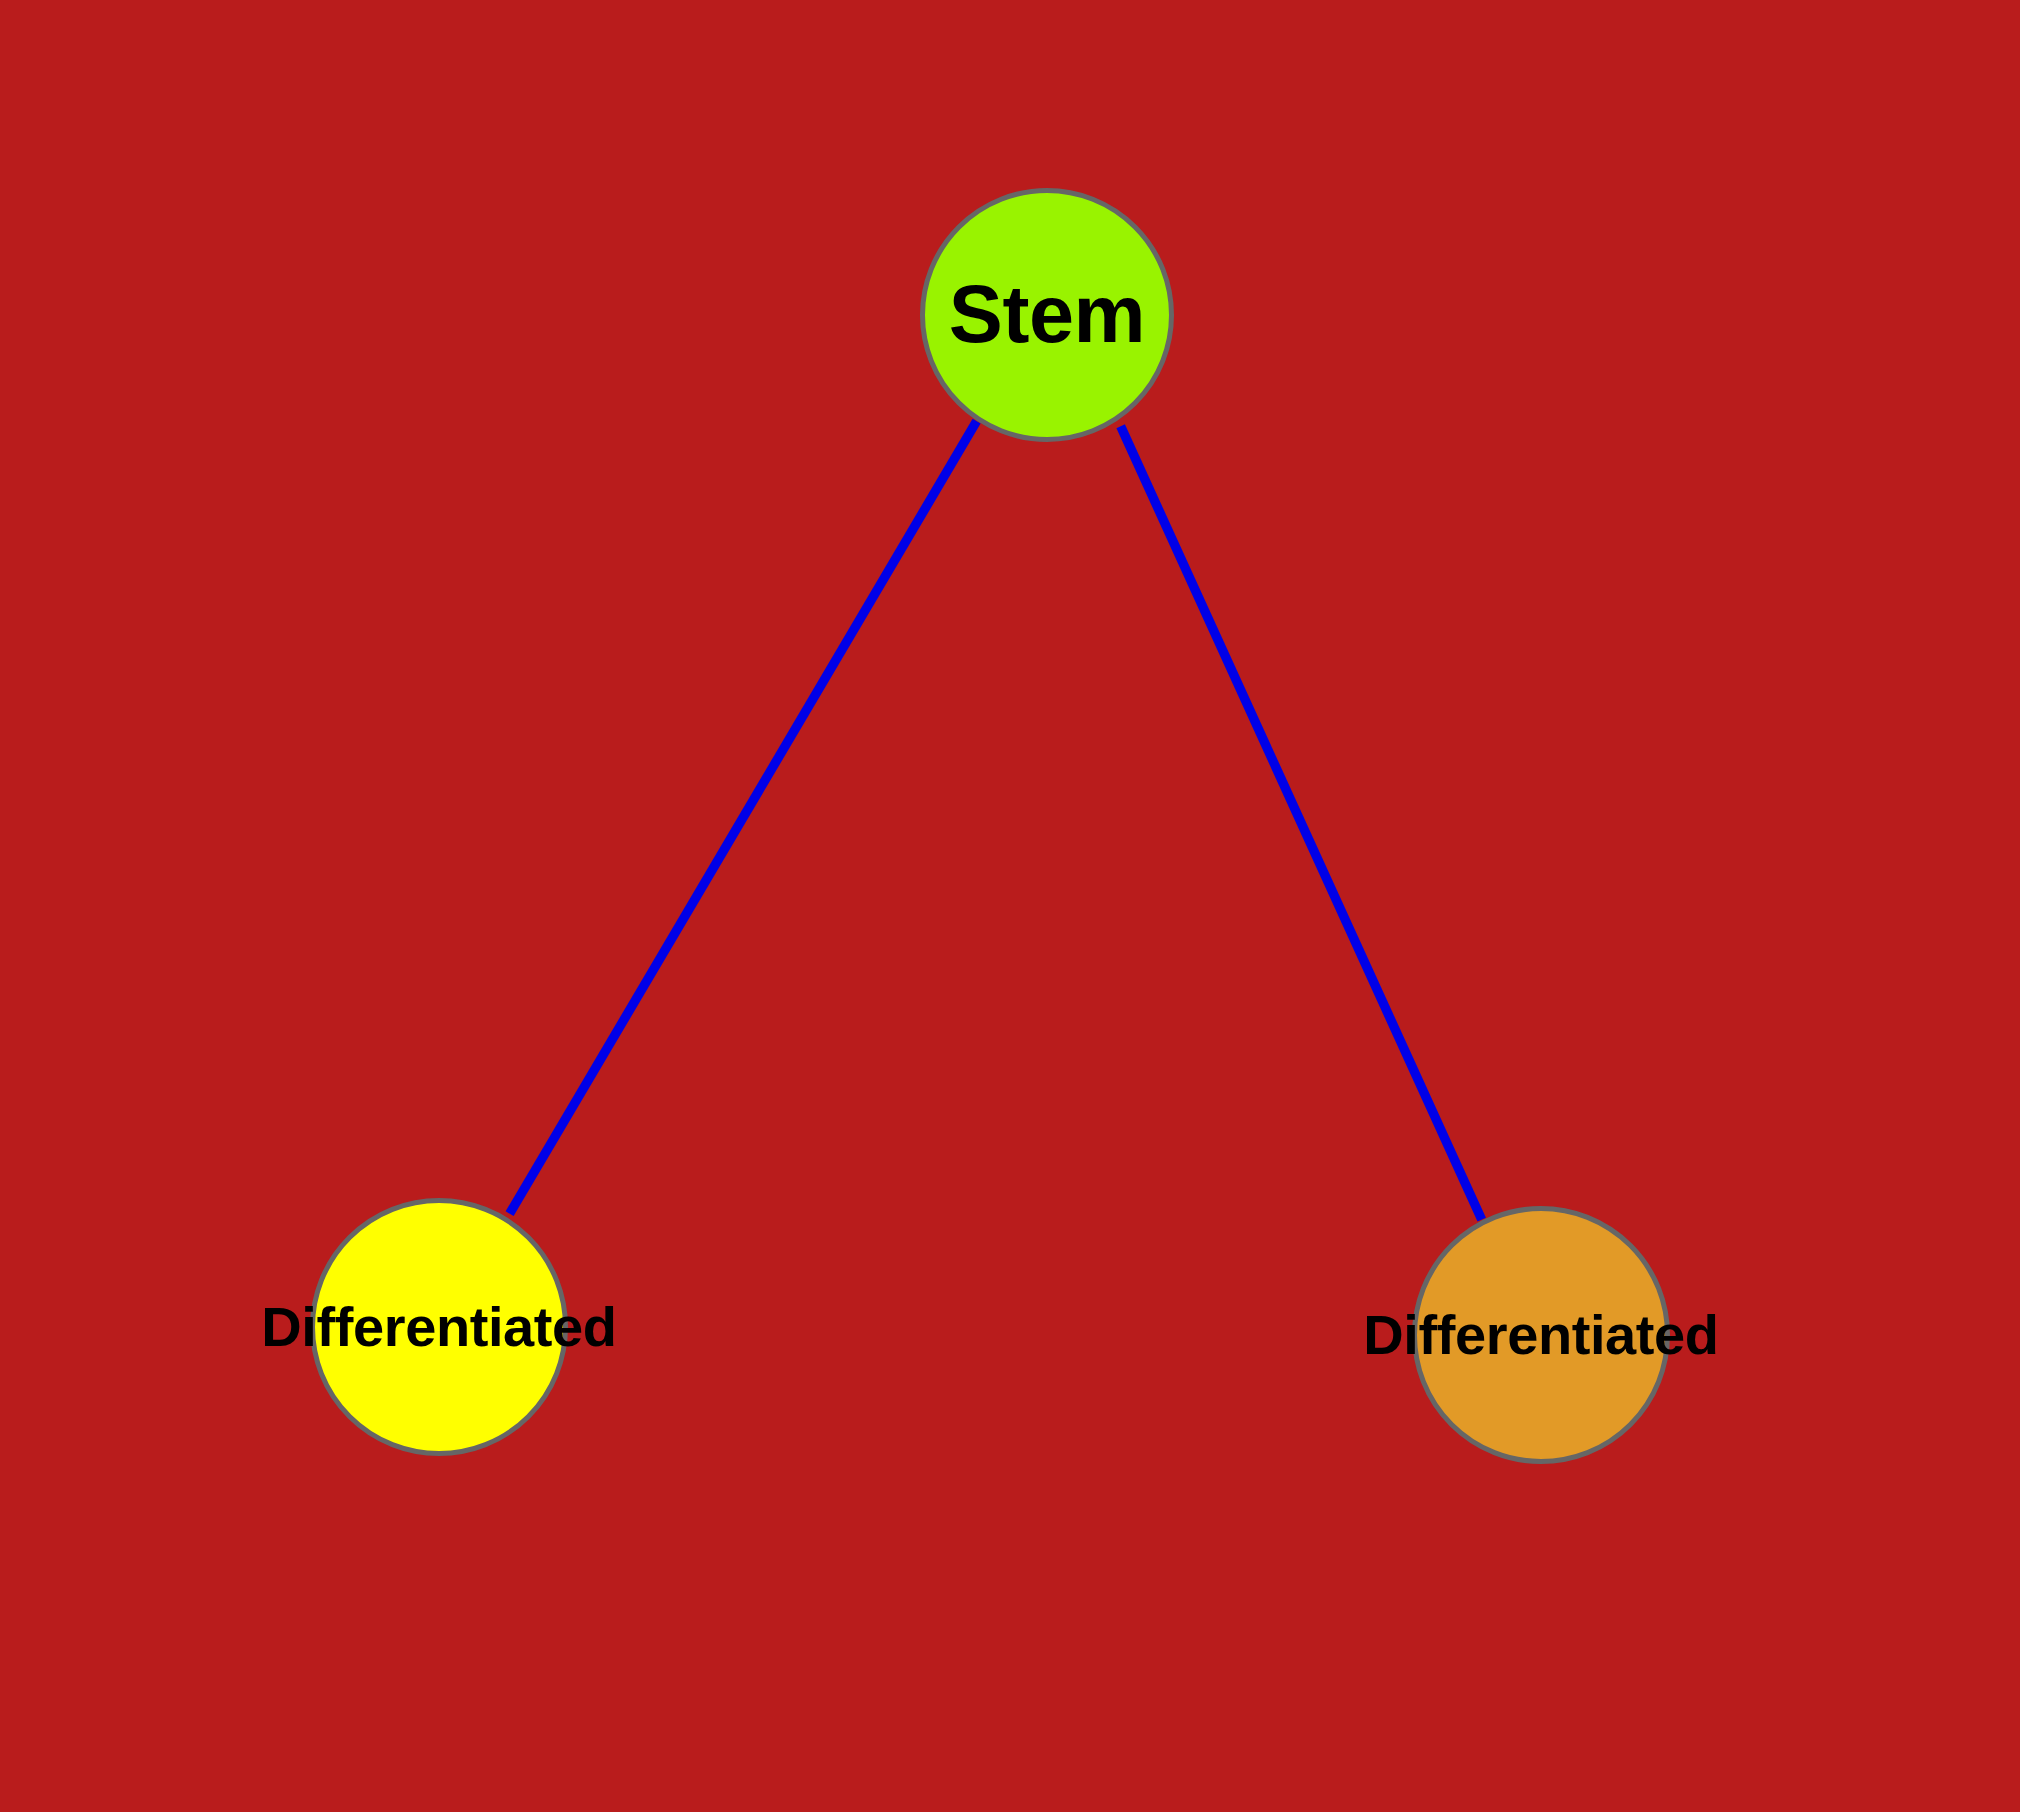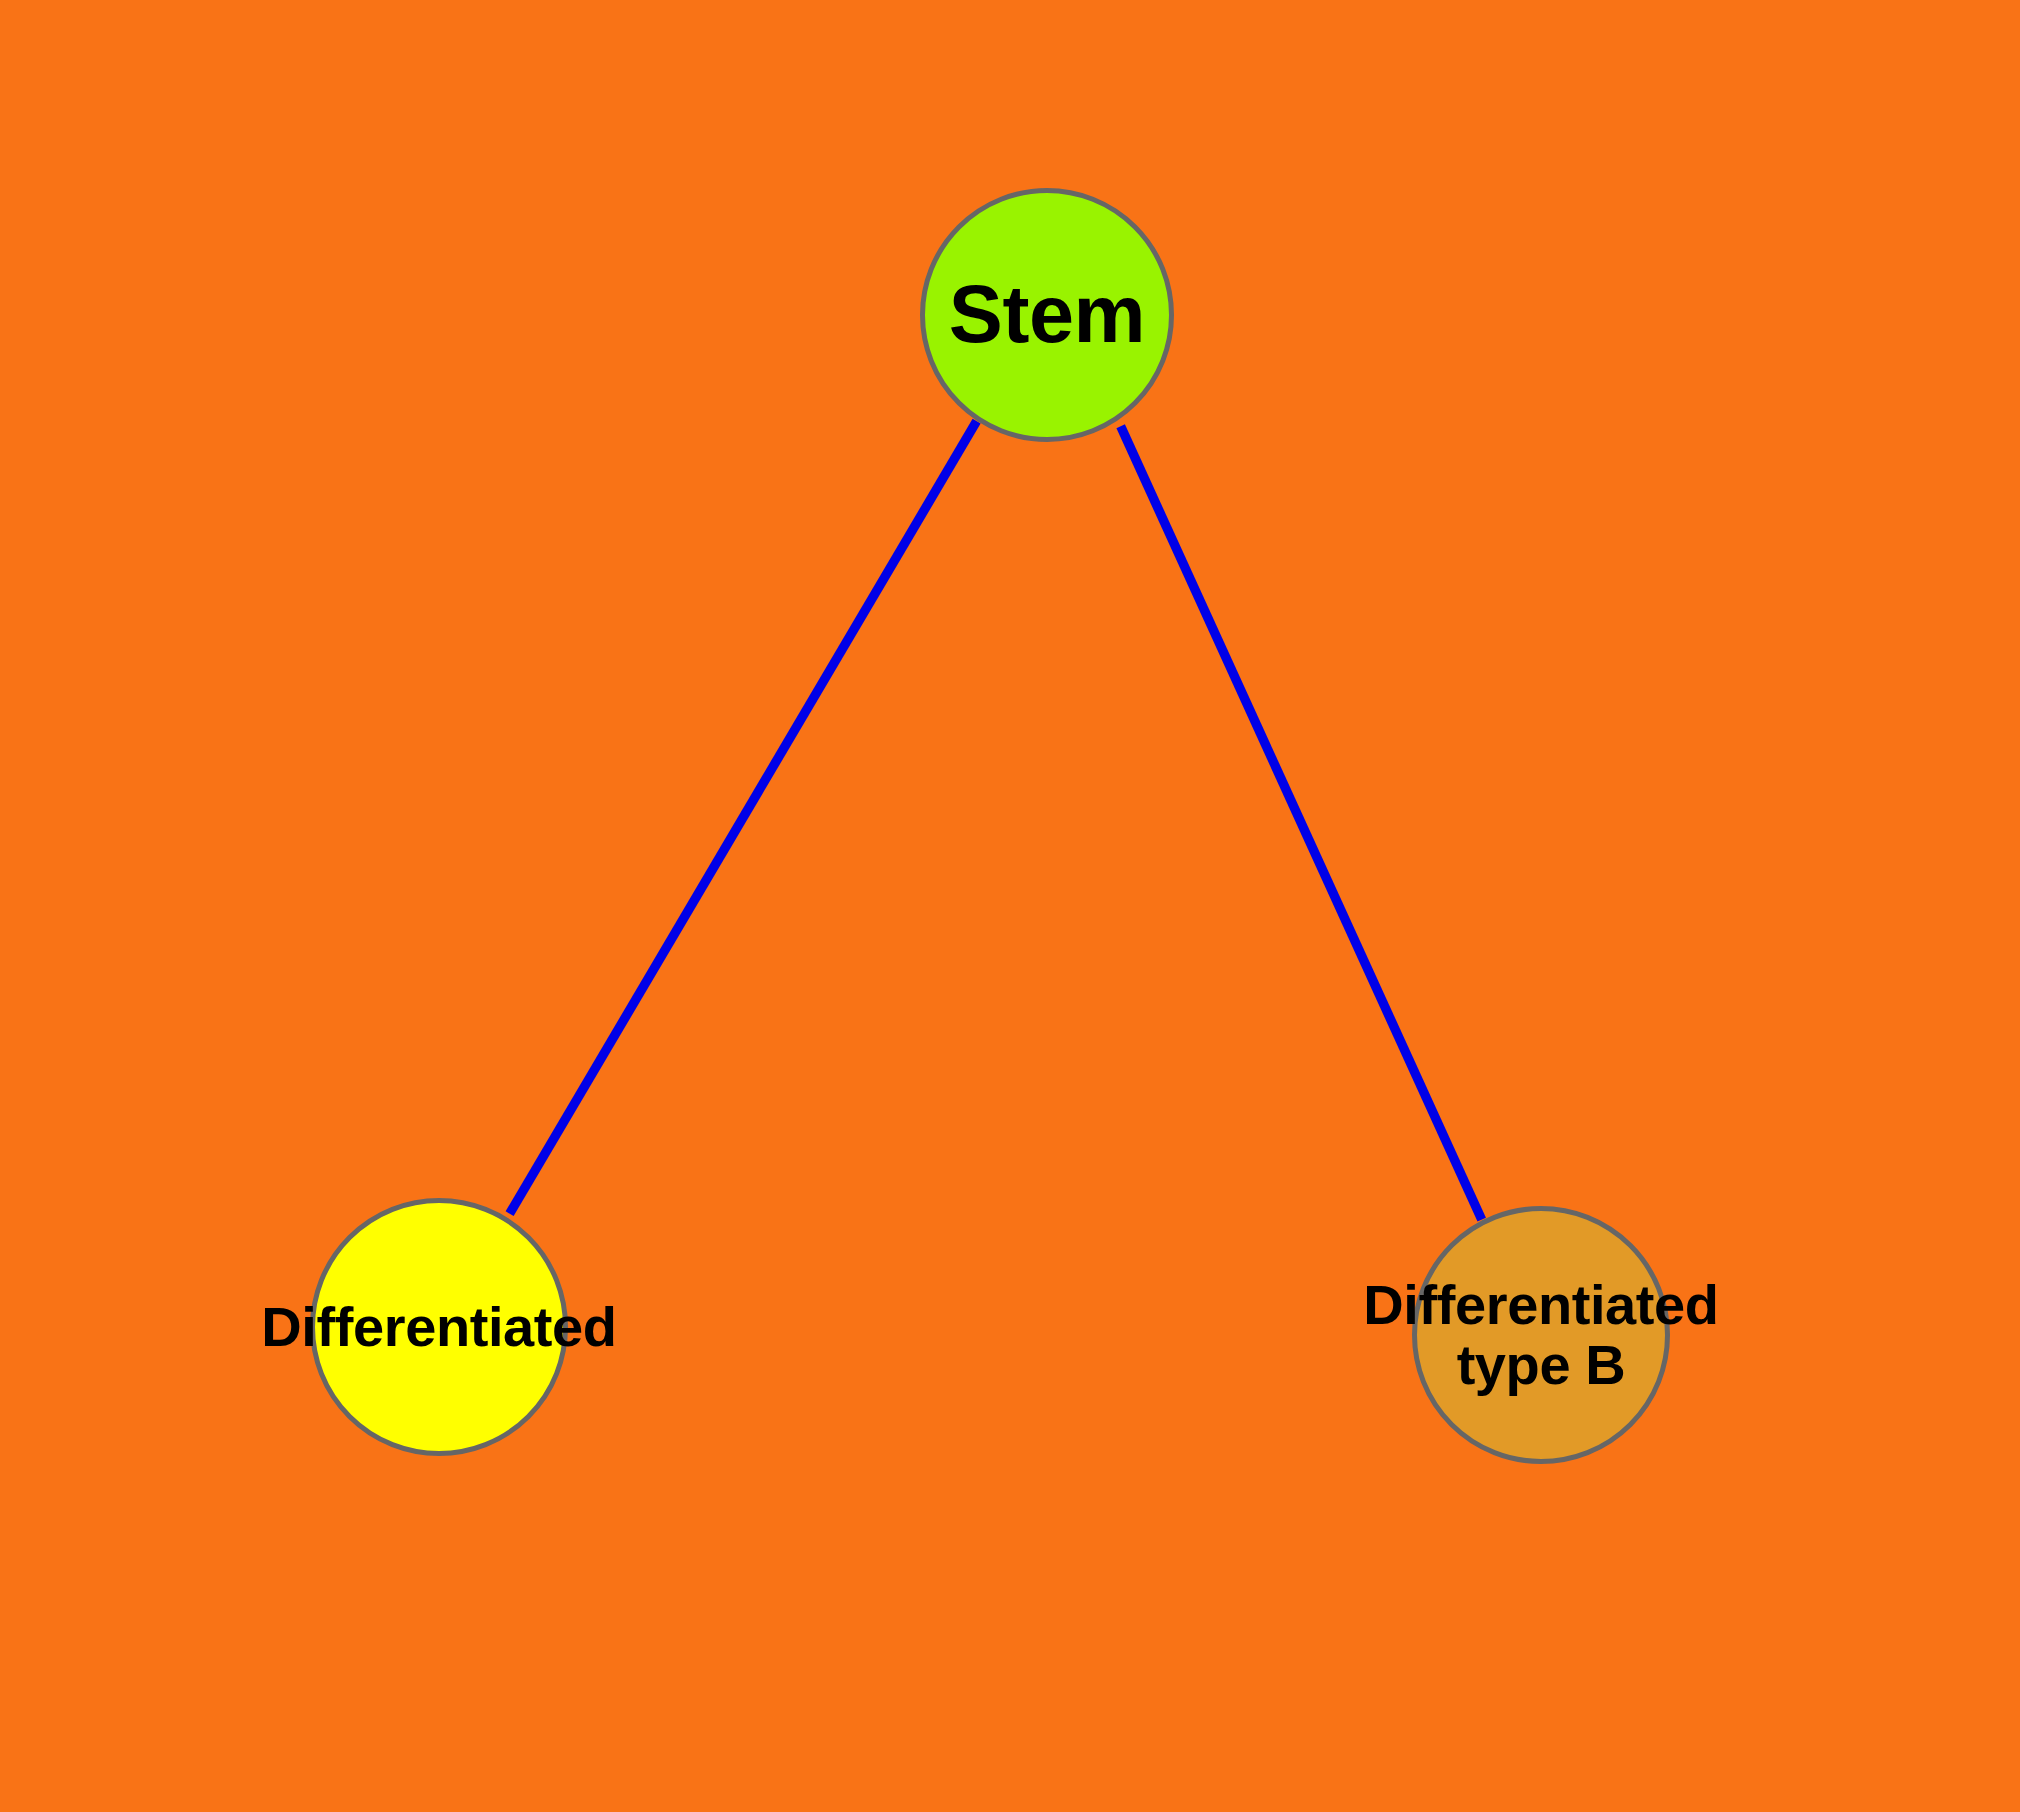--- a/index.html
+++ b/index.html
@@ -76,21 +76,21 @@
     width: 258px;
     height: 258px;
     background: #e29a27;
     border: 5.1px solid #666666;
   }
   .label-line { display: block; }
 </style>
 </head>
 <body>
 
-<div id="graph-canvas" style="background: #f97316;">
+<div id="graph-canvas" style="background: #b91c1c;">
 
   <svg id="edge-layer" viewBox="0 0 2384 2138">
     <line x1="1152" y1="497" x2="601" y2="1432" stroke="#0000e8" stroke-width="11" stroke-linecap="butt"></line>
     <line x1="1322" y1="503" x2="1748" y2="1439" stroke="#0000e8" stroke-width="11" stroke-linecap="butt"></line>
   </svg>
 
   <div class="node" id="node-stem" style="left: 920px; top: 188px; width: 254px; height: 254px; background: rgb(153, 243, 0); border: 5.1px solid rgb(102, 102, 102);">
     <div class="node-label">
       <span class="label-line">Stem</span>
     </div>
@@ -98,18 +98,17 @@
 
   <div class="node" id="node-diff-a" style="left: 310px; top: 1198px; width: 258px; height: 258px; background: rgb(255, 255, 0); border: 5.1px solid rgb(102, 102, 102);">
     <div class="node-label">
       <span class="label-line">Differentiated</span>
     </div>
   </div>
 
   <div class="node" id="node-diff-b" style="left: 1412px; top: 1206px; width: 258px; height: 258px; background: rgb(226, 154, 39); border: 5.1px solid rgb(102, 102, 102);">
     <div class="node-label">
       <span class="label-line">Differentiated</span>
-      <span class="label-line">type B</span>
     </div>
   </div>
 
 </div>
 
 
 </body></html>

